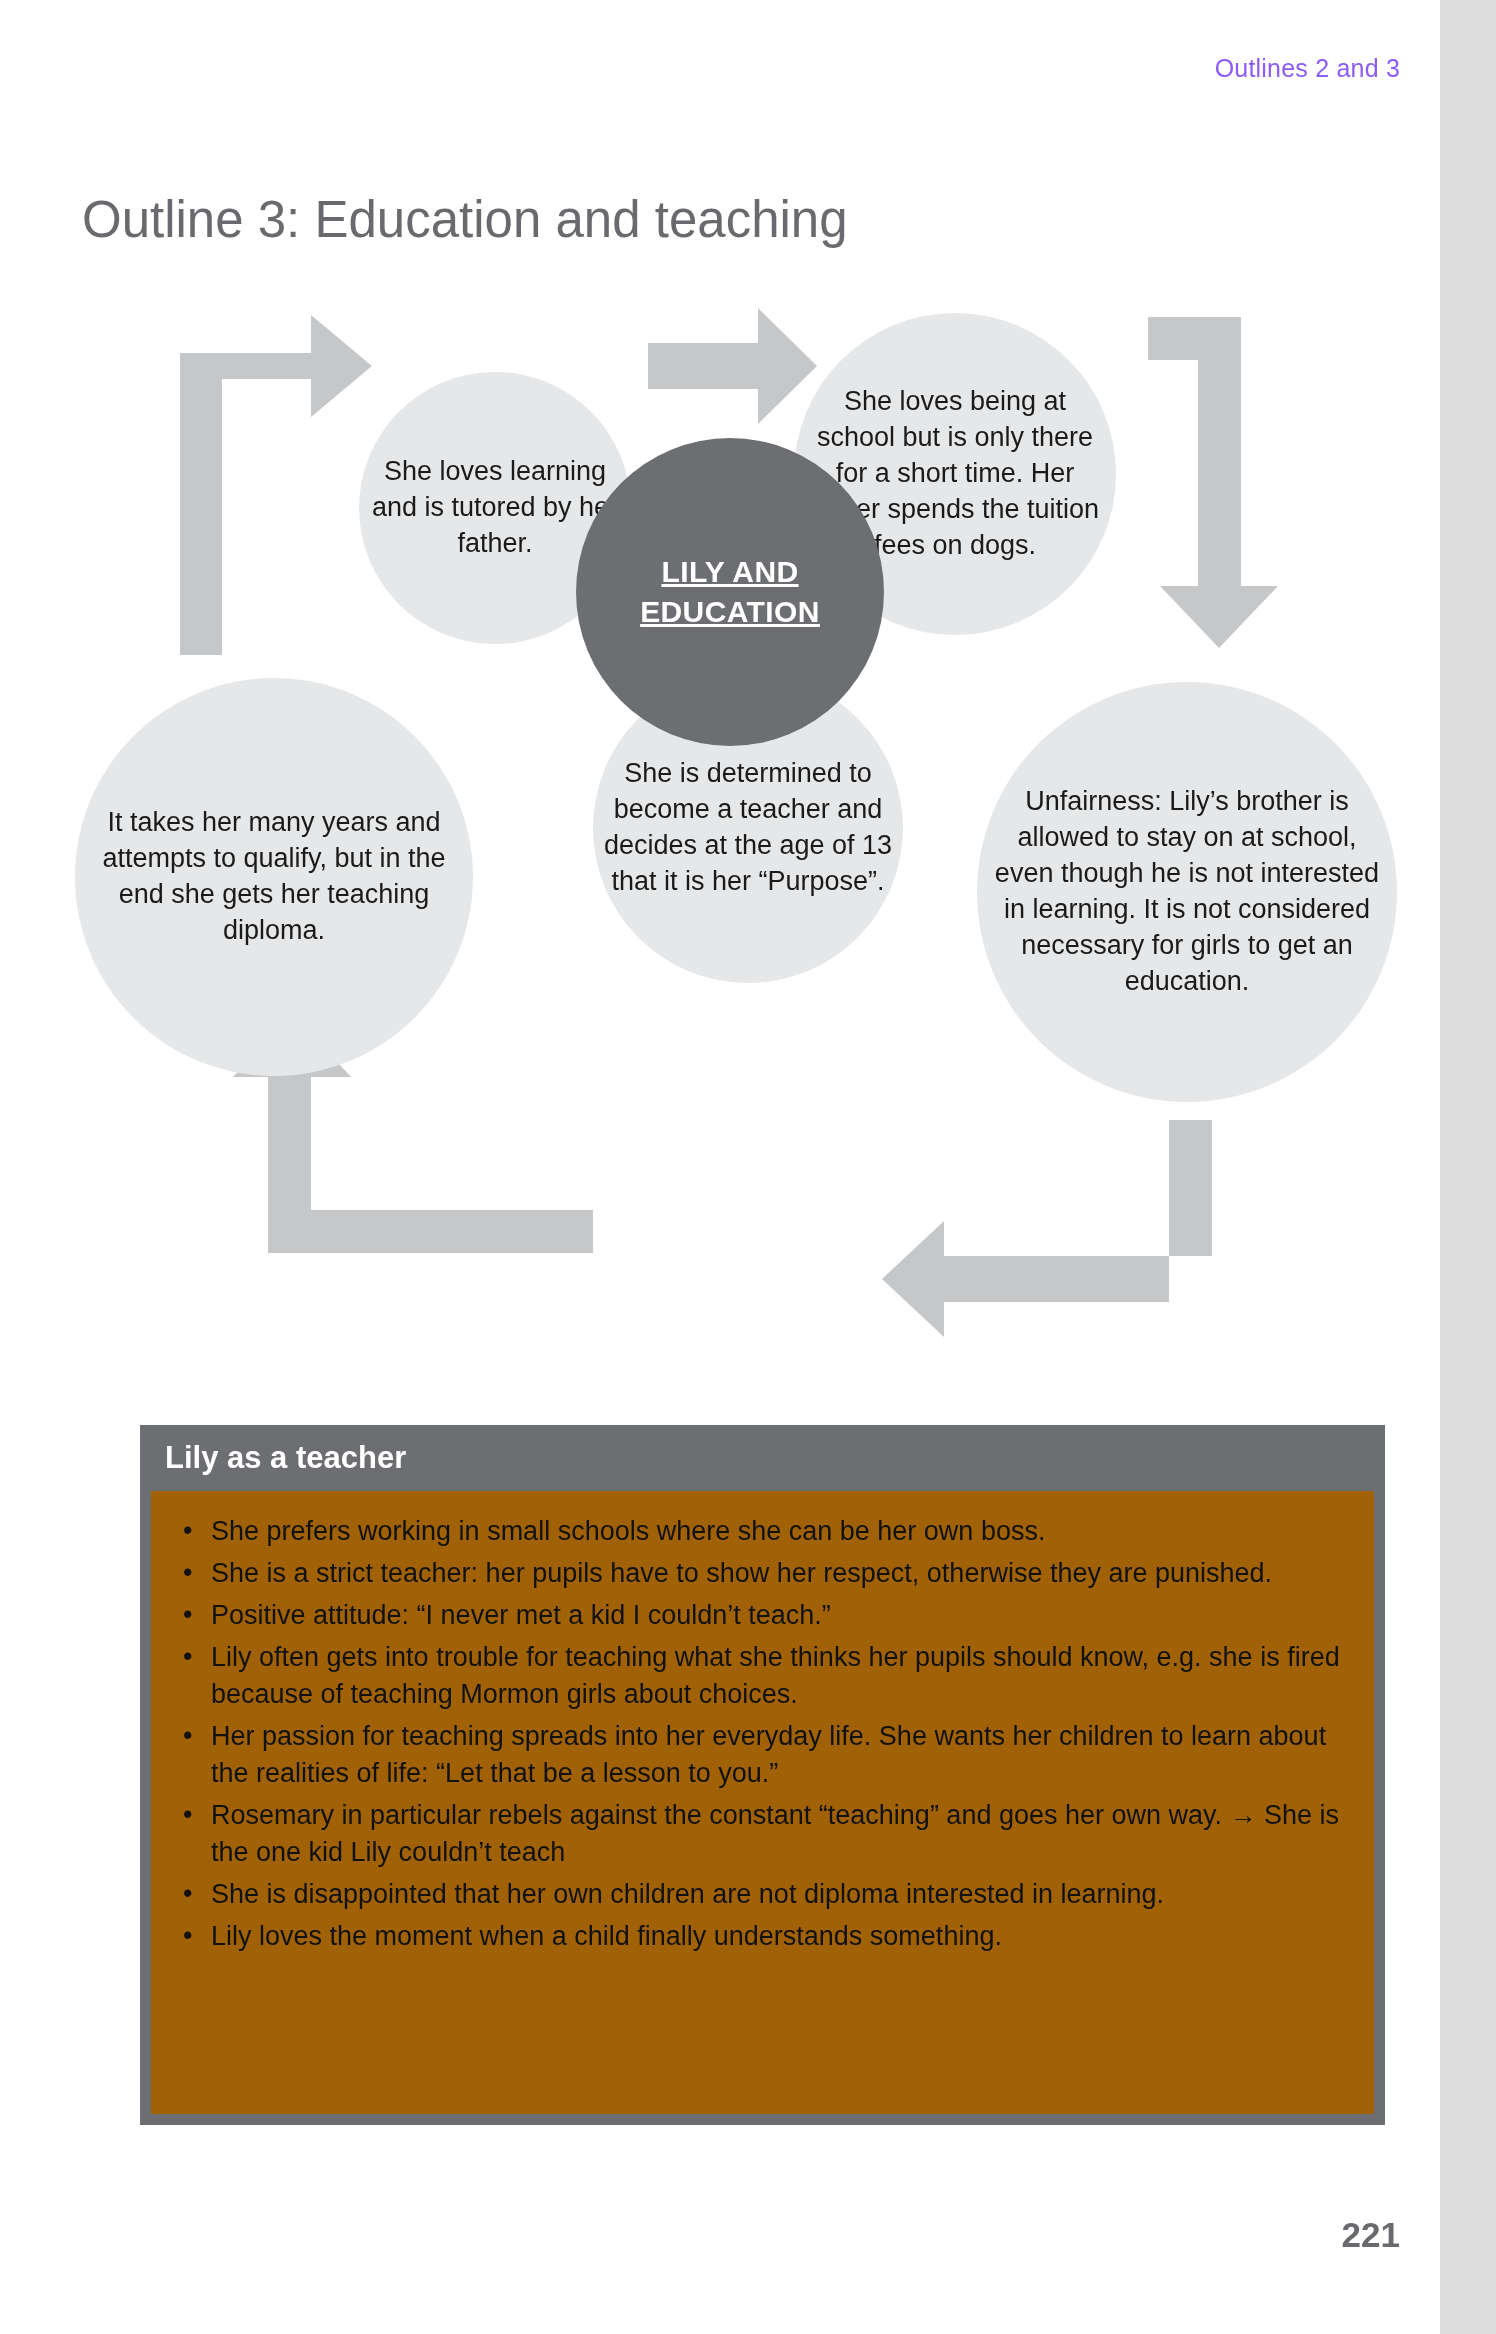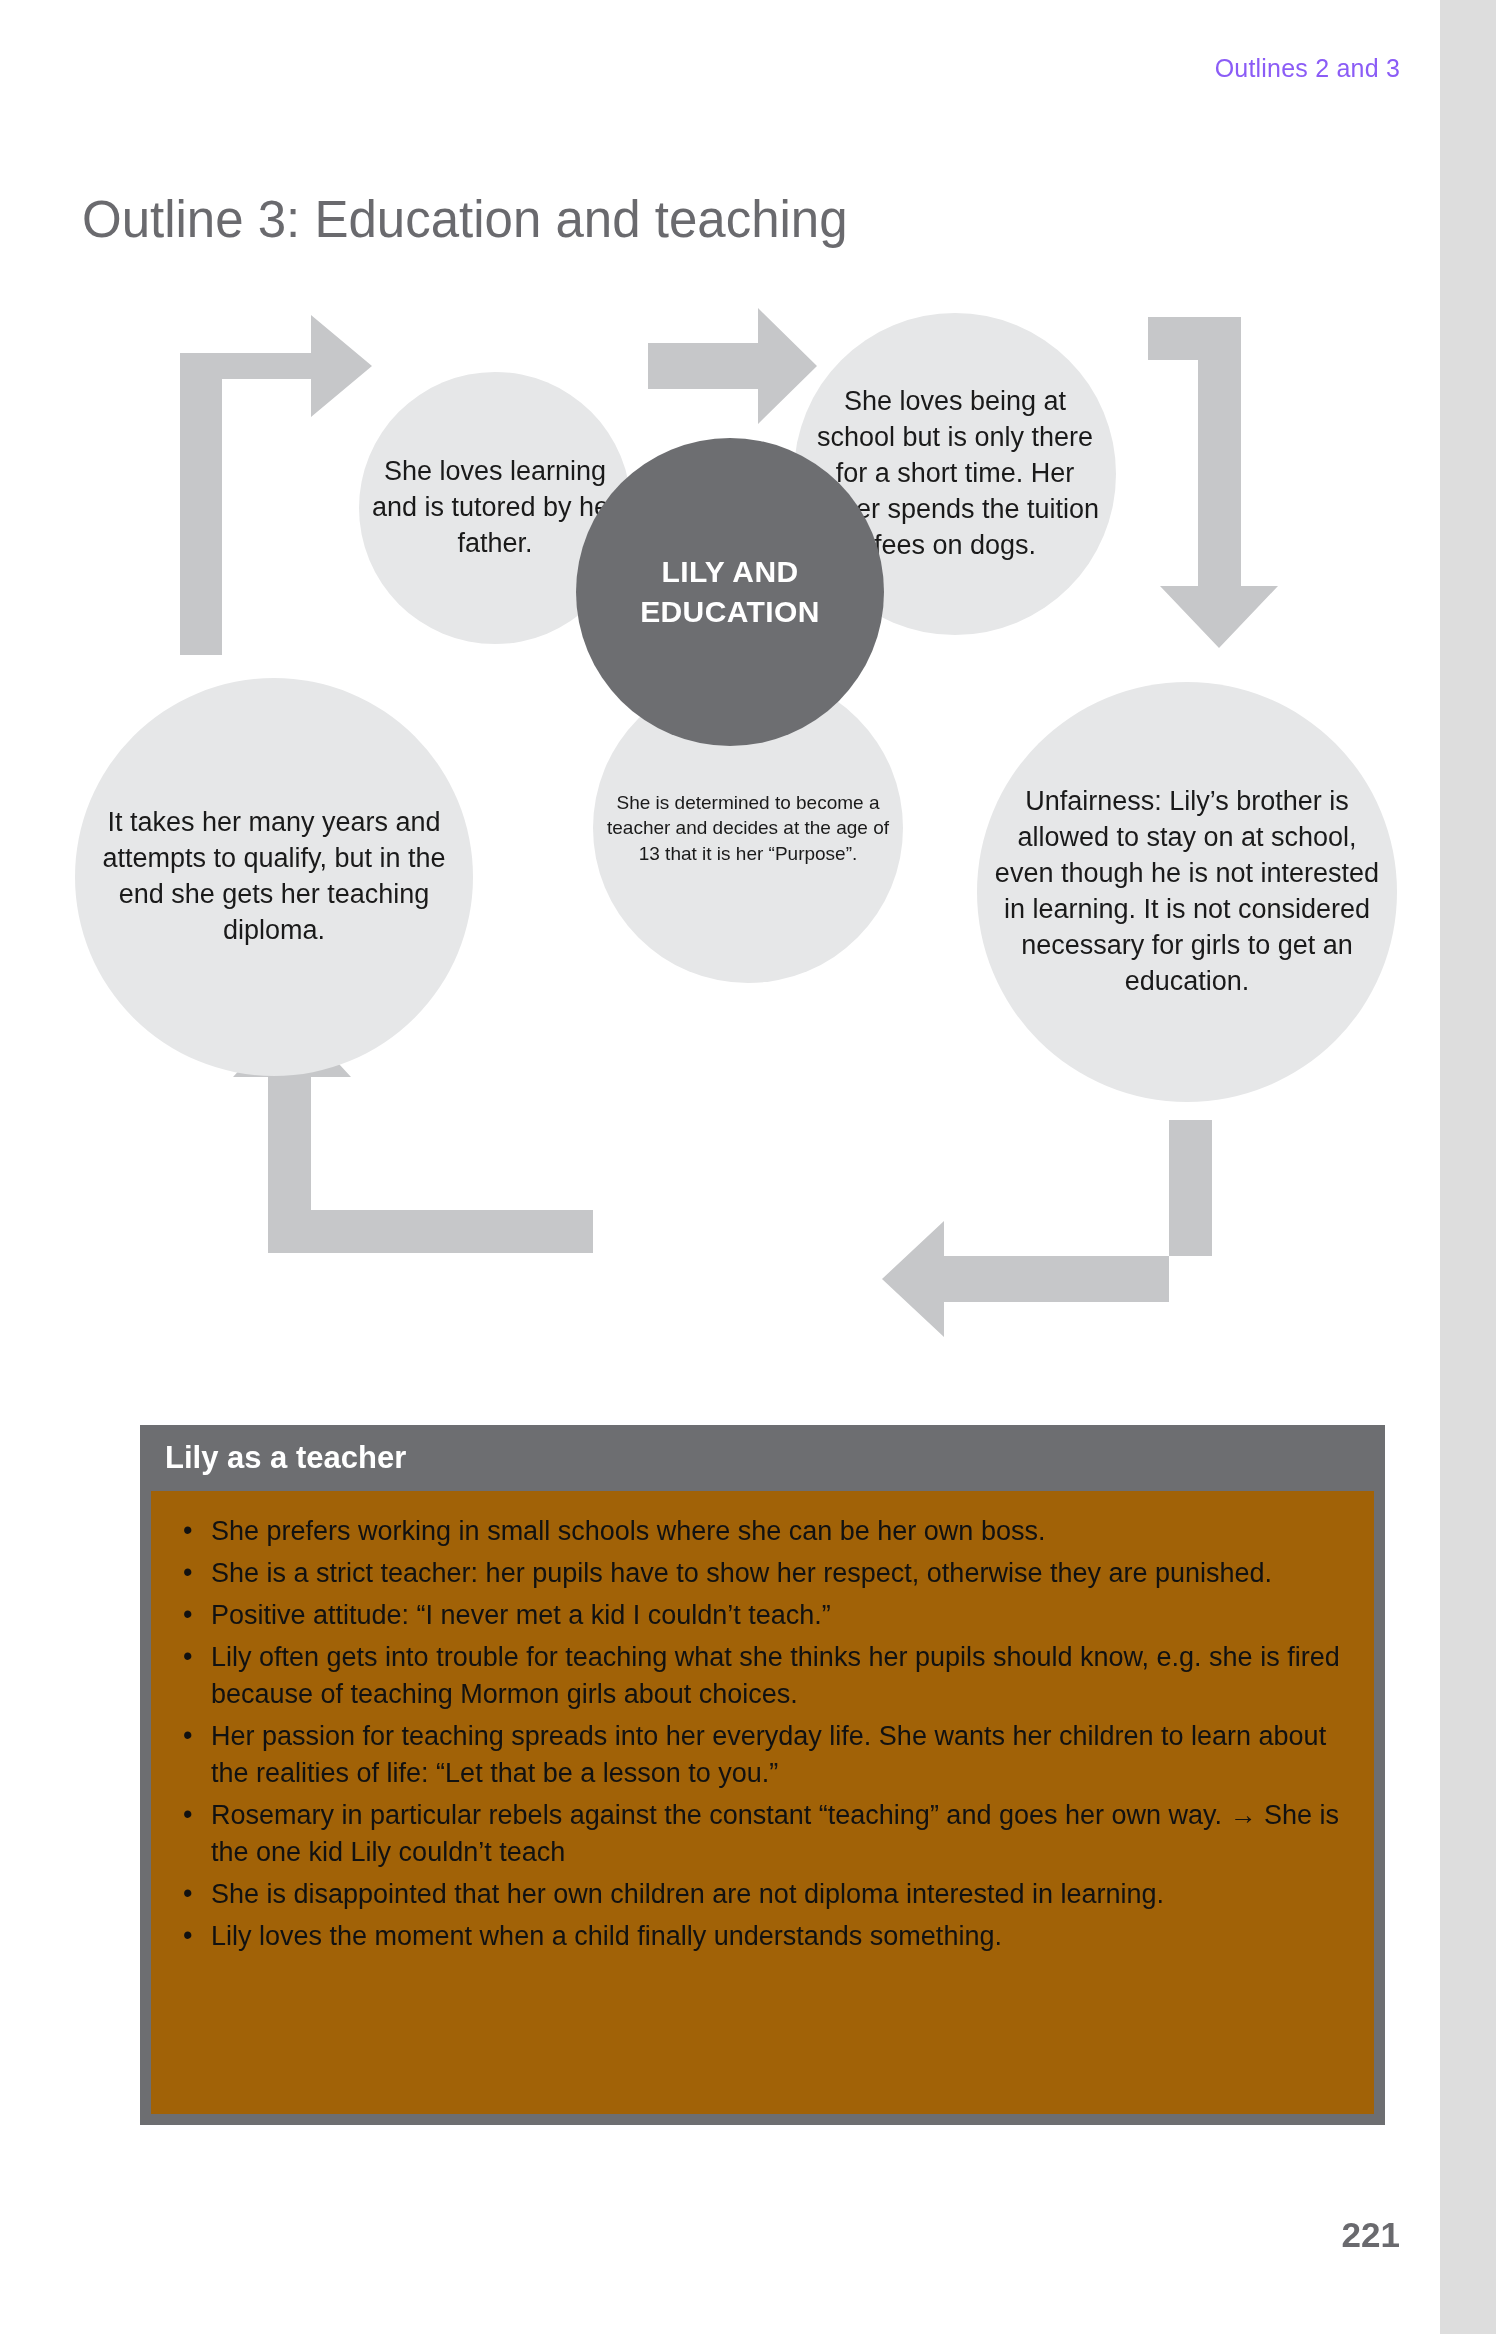--- a/index.html
+++ b/index.html
@@ -74,23 +74,23 @@
     background: #6d6e71;
     color: #ffffff;
     font-weight: bold;
     letter-spacing: 0.4px;
   }
 
   
   #b-top-left   { left: 359px; top: 82px;  width: 272px; height: 272px; font-size: 27px; }
   #b-top-right  { left: 794px; top: 23px;  width: 322px; height: 322px; font-size: 27px; }
   #b-right      { left: 977px; top: 392px; width: 420px; height: 420px; font-size: 27px; }
-  #b-bottom     { left: 593px; top: 383px; width: 310px; height: 310px; font-size: 19px; justify-content: center; }
+  #b-bottom     { left: 593px; top: 383px; width: 310px; height: 310px; font-size: 27px; justify-content: center; }
   #b-left       { left: 75px;  top: 388px; width: 398px; height: 398px; font-size: 27px; justify-content: center; }
-  #b-center     { left: 576px; top: 148px; width: 308px; height: 308px; font-size: 30px; }
+  #b-center     { left: 576px; top: 148px; width: 308px; height: 308px; font-size: 30px; text-decoration: underline; }
 
   
   .arrows {
     position: absolute;
     left: 0; top: 0;
     width: 1440px;
     height: 1110px;
     pointer-events: none;
   }
 

